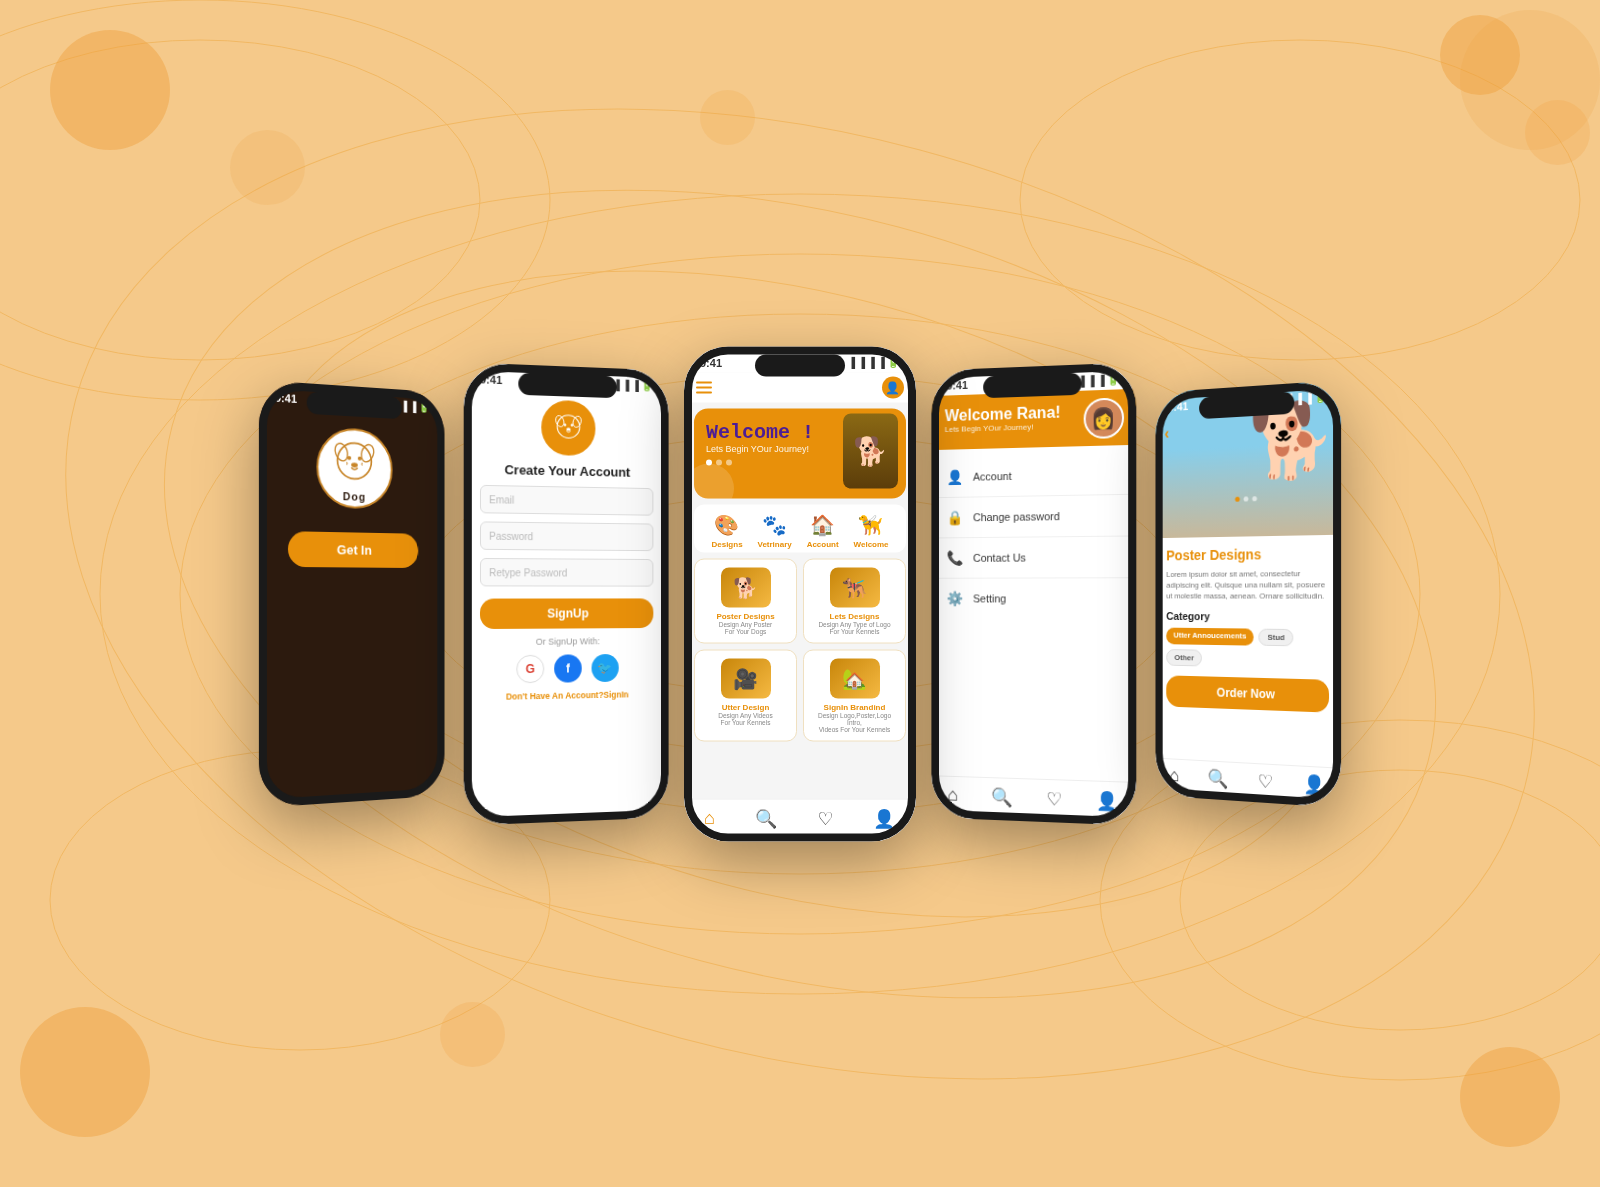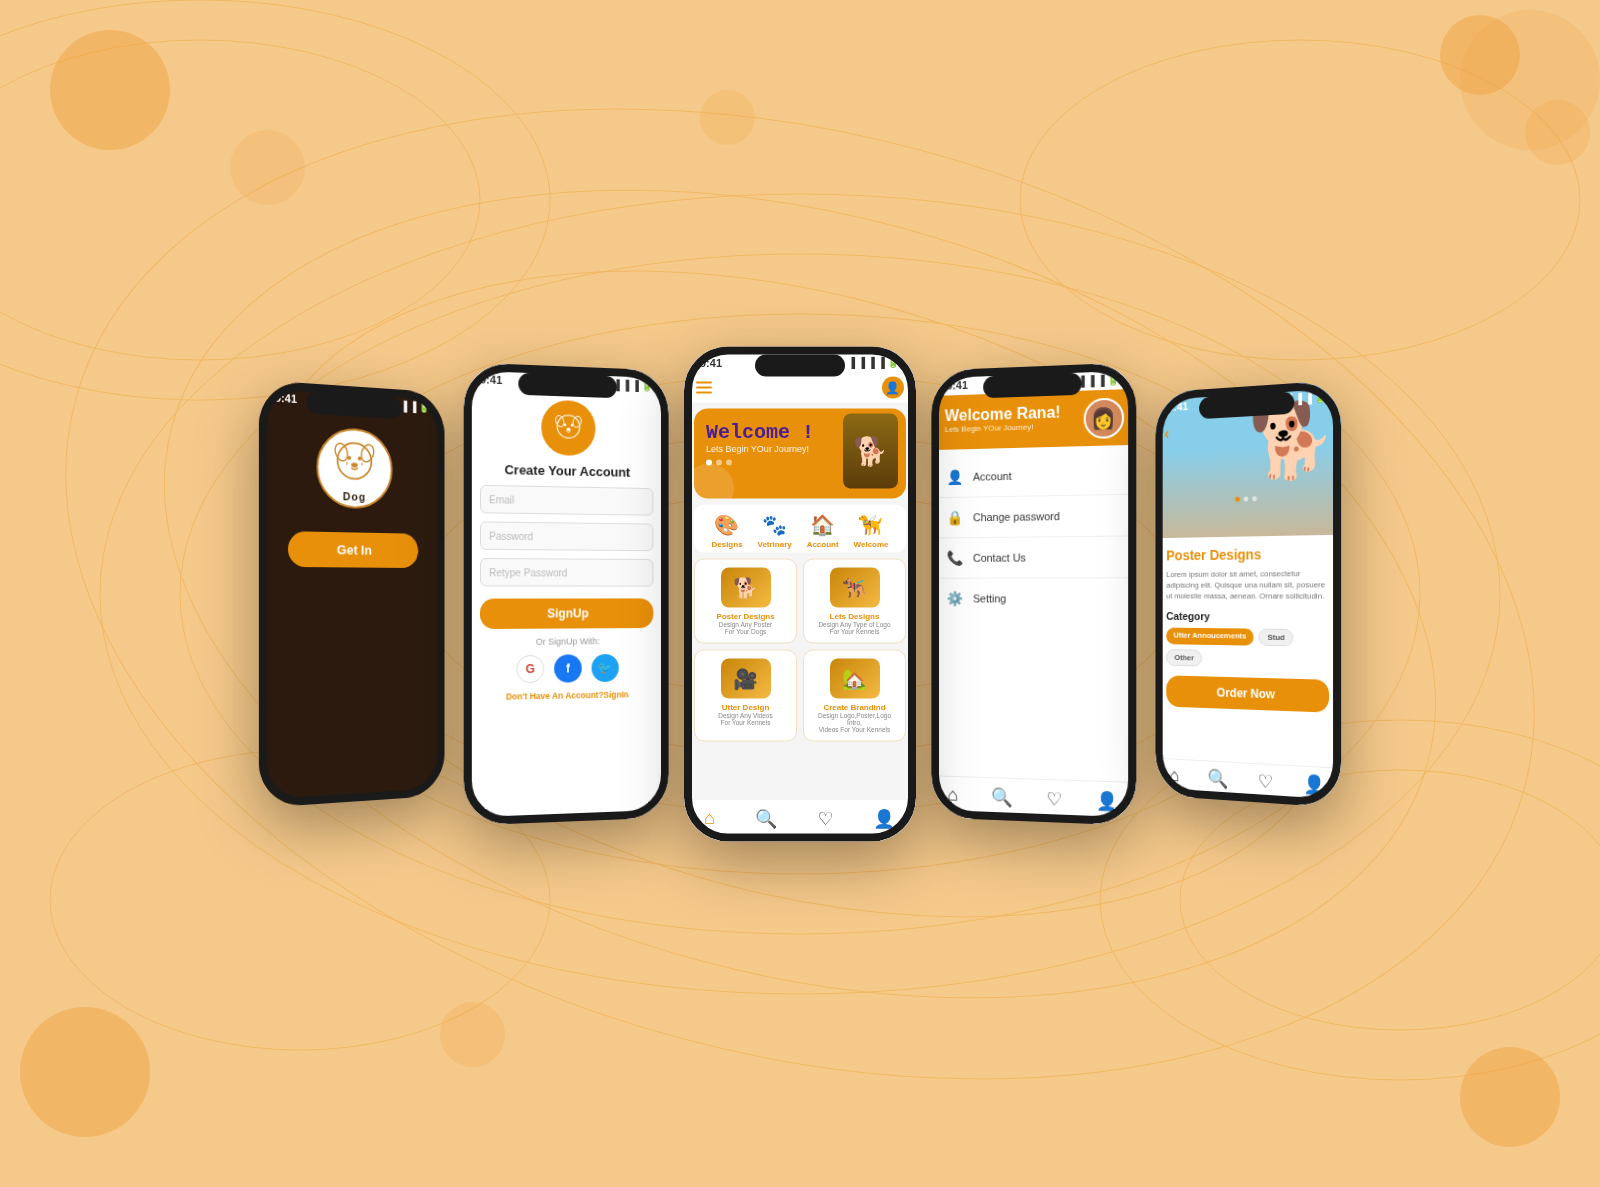--- a/index.html
+++ b/index.html
@@ -485,21 +485,21 @@
           <div class="service-title">Lets Designs</div>
           <div class="service-desc">Design Any Type of Logo<br>For Your Kennels</div>
         </div>
         <div class="service-card">
           <div class="service-thumb">🎥</div>
           <div class="service-title">Utter Design</div>
           <div class="service-desc">Design Any Videos<br>For Your Kennels</div>
         </div>
         <div class="service-card">
           <div class="service-thumb">🏡</div>
-          <div class="service-title">Create Brandind</div>
+          <div class="service-title">SignIn Brandind</div>
           <div class="service-desc">Design Logo,Poster,Logo Intro,<br>Videos For Your Kennels</div>
         </div>
       </div>
 
       <div class="bottom-nav">
         <span class="nav-icon active">⌂</span>
         <span class="nav-icon">🔍</span>
         <span class="nav-icon">♡</span>
         <span class="nav-icon">👤</span>
       </div>

